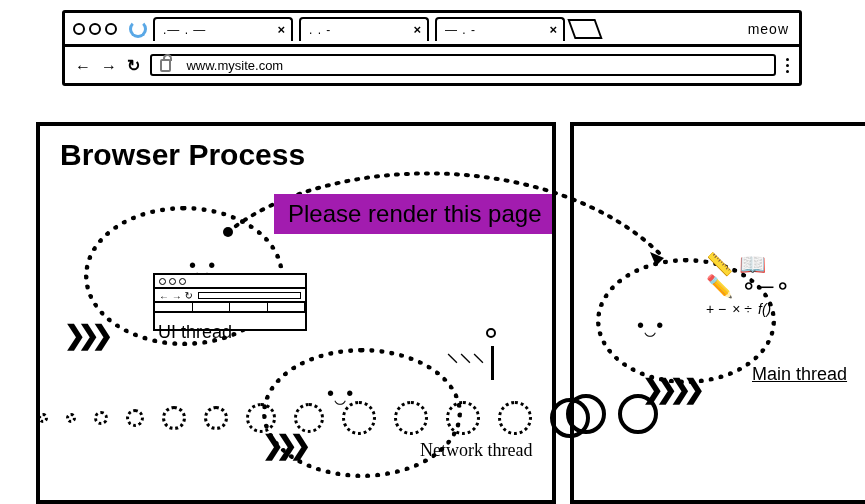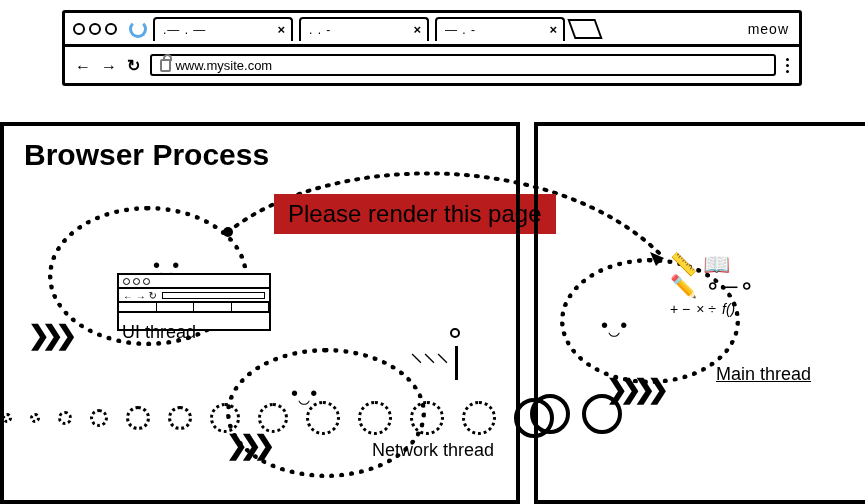--- a/index.html
+++ b/index.html
@@ -30,31 +30,31 @@
   .tab-x { position: absolute; right: 6px; font-weight: 700; font-size: 13px; }
   .newtab {
     width: 28px; height: 20px; margin-left: 6px;
     border: 2.5px solid #000; transform: skewX(20deg);
   }
   .brand { margin-left: auto; padding-right: 10px; font-size: 14px; letter-spacing: 1px; }
   .addrbar { display: flex; align-items: center; height: 36px; padding: 0 10px; gap: 10px; }
   .nav-ico { font-size: 16px; font-weight: 700; }
   .addr {
     flex: 1; height: 22px; border: 2.5px solid #000; border-radius: 3px;
-    display: flex; align-items: center; gap: 4px; padding: 0 8px; font-size: 13px;
+    display: flex; align-items: center; gap: 15px; padding: 0 8px; font-size: 13px;
   }
   .lock { width: 11px; height: 13px; border: 2px solid #7a7a7a; border-radius: 2px; position: relative; }
   .lock::before { content: ""; position: absolute; top: -7px; left: 1px; width: 5px; height: 5px; border: 2px solid #7a7a7a; border-bottom: none; border-radius: 5px 5px 0 0; }
   .dots3 { display: flex; flex-direction: column; gap: 3px; }
   .dots3 span { width: 3px; height: 3px; background: #000; border-radius: 50%; }
 
   
   .panes { position: absolute; left: 0; top: 122px; width: 865px; height: 382px; display: flex; }
   .pane { border-top: 4px solid #000; border-bottom: 4px solid #000; position: relative; }
-  .pane.left  { width: 520px; border-left: 4px solid #000; border-right: 4px solid #000; }
+  .pane.left  { width: 520px; border-left: 4px solid #000; border-right: 4px solid #000; margin-left: 36px; }
   .gap        { width: 14px; }
   .pane.right { flex: 1; border-left: 4px solid #000; }
   .pane h2 { font-size: 30px; font-weight: 600; padding: 12px 20px; }
 
   
   .blob {
     position: absolute; border: 5px dotted #000; border-radius: 50%;
   }
   .blob .face { position: absolute; font-size: 20px; }
   .label { position: absolute; font-size: 18px; }
@@ -90,21 +90,21 @@
   .pkt { border: 3px dotted #000; border-radius: 50%; }
   .pkt.s1{width:10px;height:10px;} .pkt.s2{width:14px;height:14px;}
   .pkt.s3{width:18px;height:18px;} .pkt.s4{width:24px;height:24px;}
   .pkt.s5{width:30px;height:30px;} .pkt.s6{width:34px;height:34px;}
   .big { width:40px;height:40px;border:4px solid #000;border-radius:50%; }
   .big.off { position:absolute; }
 
   
   .msg {
     position: absolute; left: 274px; top: 194px;
-    background: #b91c1c; font-size: 24px; padding: 6px 14px;
+    background: #a21caf; font-size: 24px; padding: 6px 14px;
   }
   svg.arc { position: absolute; left: 0; top: 0; pointer-events: none; }
 </style>
 </head>
 <body>
 
 <div class="chrome">
   <div class="tabbar">
     <div class="traffic">
         <span></span>
@@ -172,21 +172,21 @@
           </div>
       </div>
     </div>
     <span class="label" style="left:118px; top:196px;">UI thread</span>
     <span class="chev" style="left:24px; top:194px;">❯❯❯</span>
 
     <div class="blob net-blob">
       <span class="face">•‿•</span>
     </div>
     <span class="antenna">⸌⸌⸌<span class="stick"></span><span class="ball"></span></span>
-    <span class="label" style="left:368px; top:314px;">Network thread</span>
+    <span class="label" style="left:380px; top:314px;font-family:Liberation Serif, serif;">Network thread</span>
     <span class="chev" style="left:222px; top:304px;">❯❯❯</span>
 
     <div class="packet-row">
       <span class="pkt s1"></span>
         <span class="pkt s1"></span>
         <span class="pkt s2"></span>
       <span class="pkt s3"></span>
         <span class="pkt s4"></span>
         <span class="pkt s4"></span>
       <span class="pkt s5"></span>

